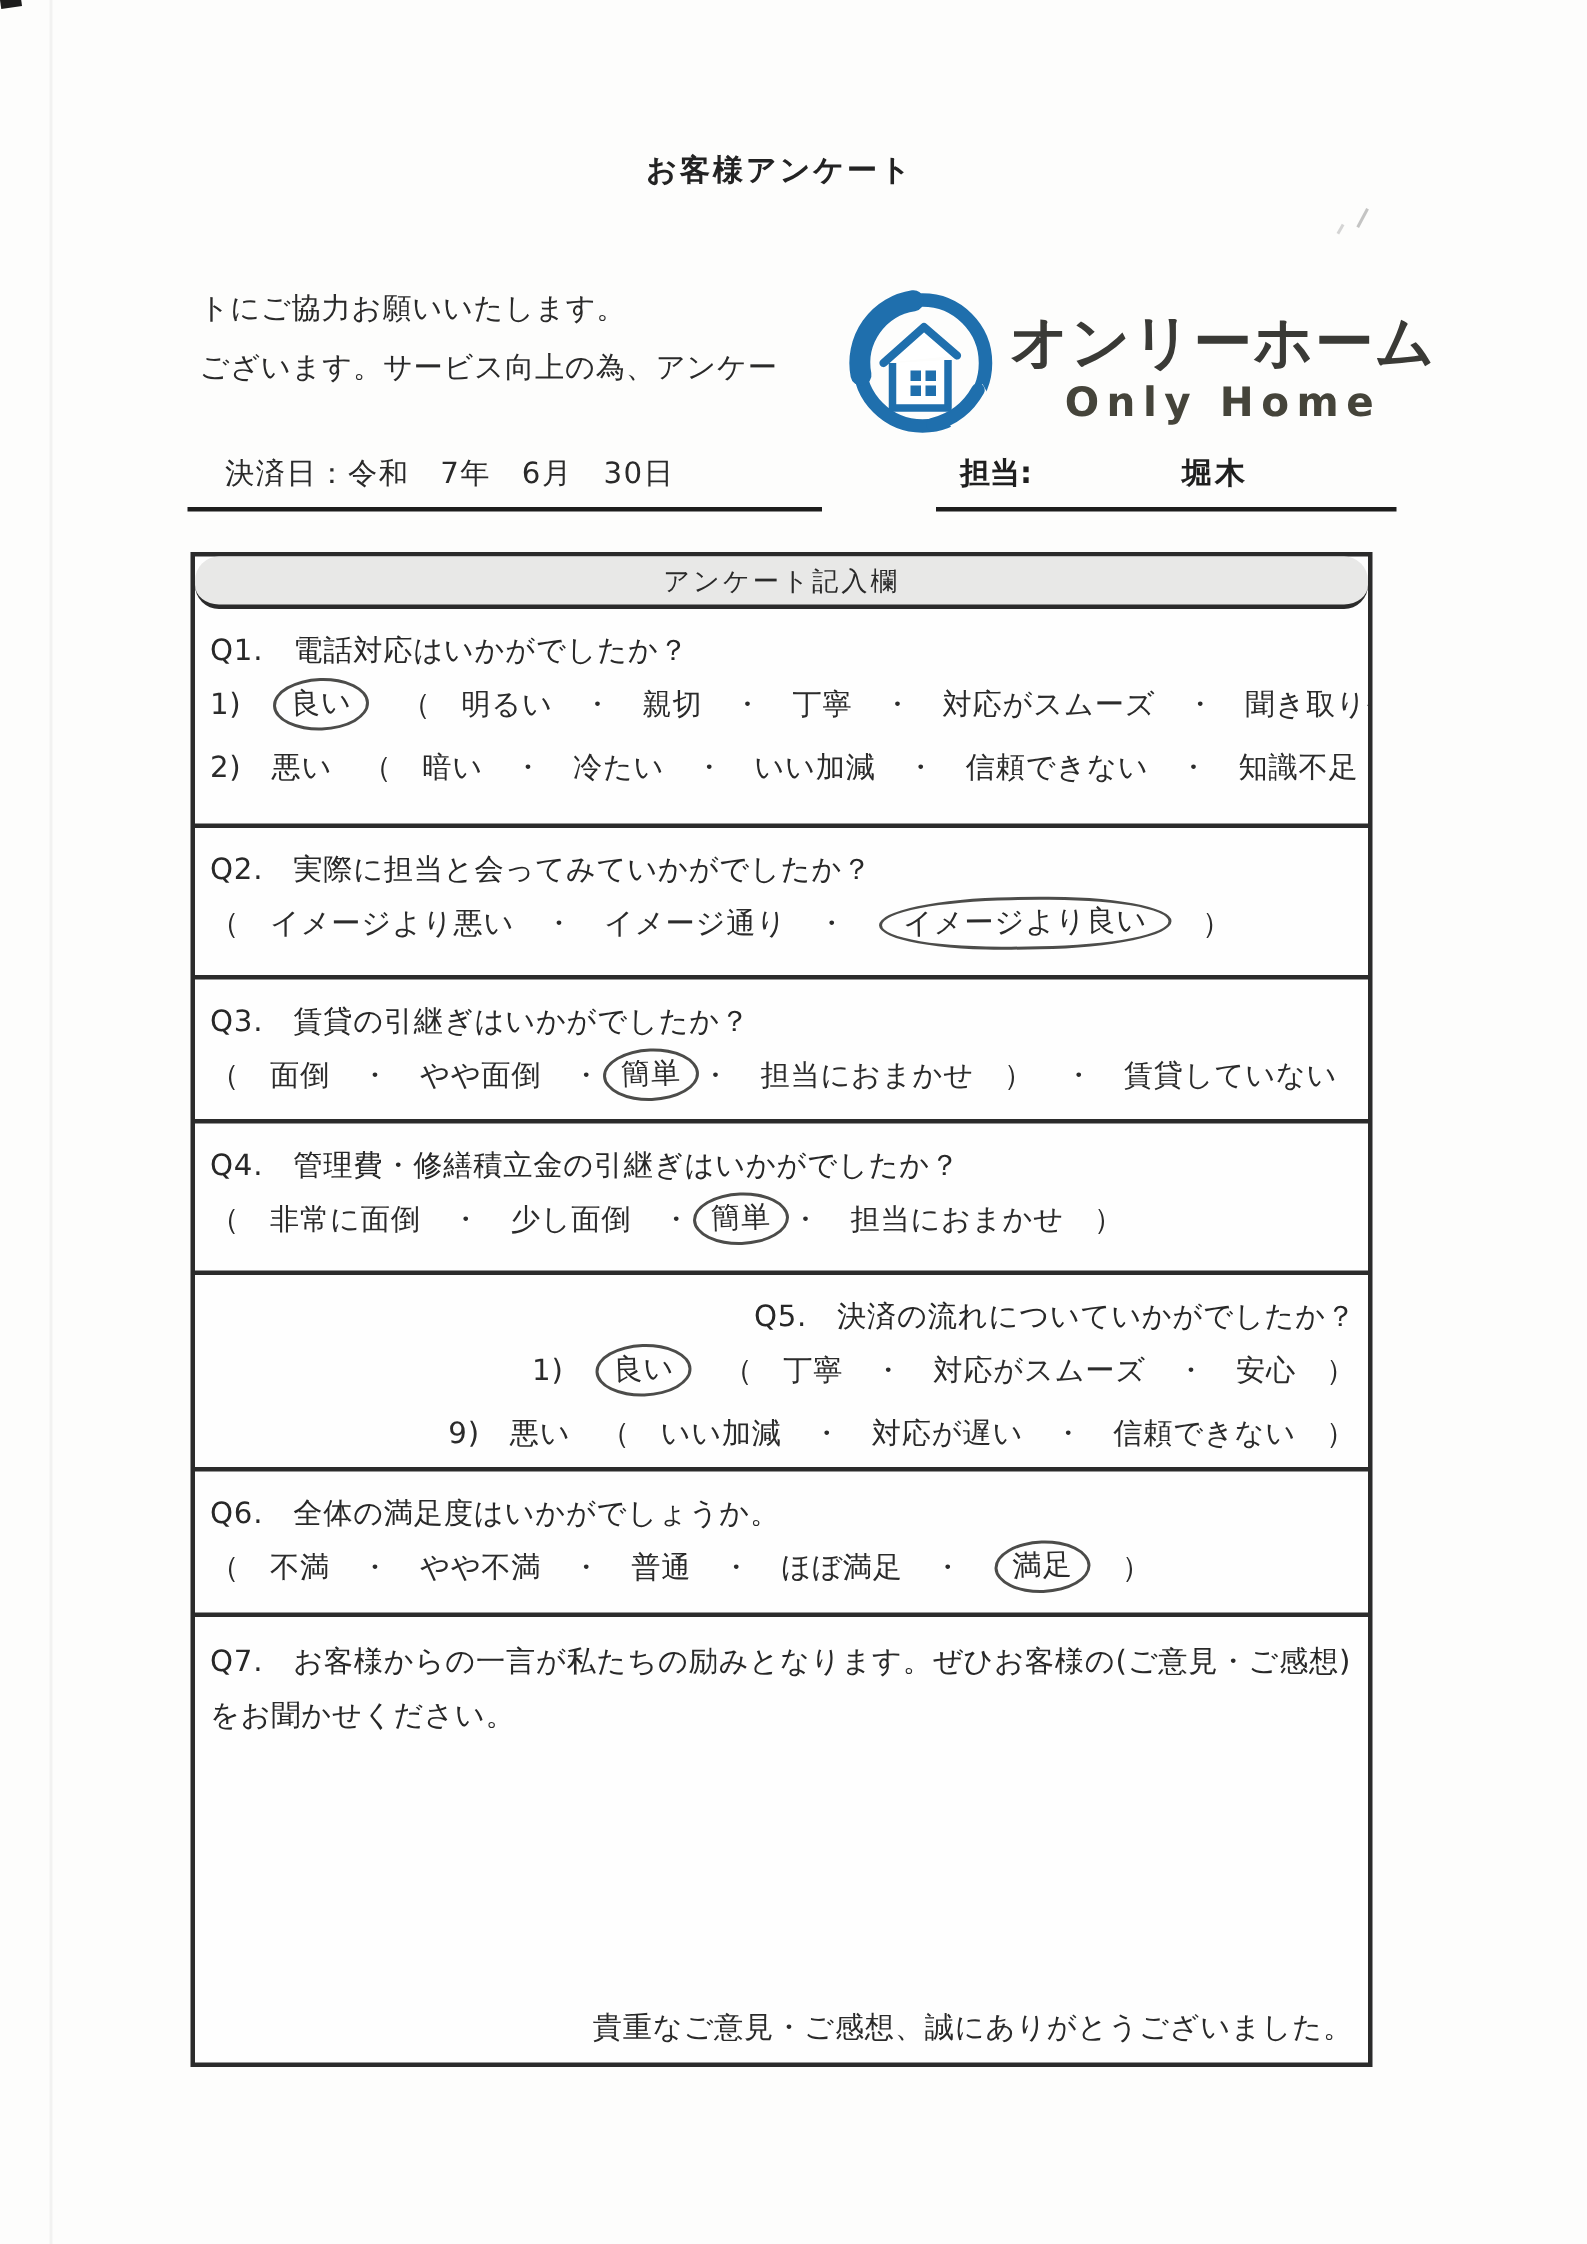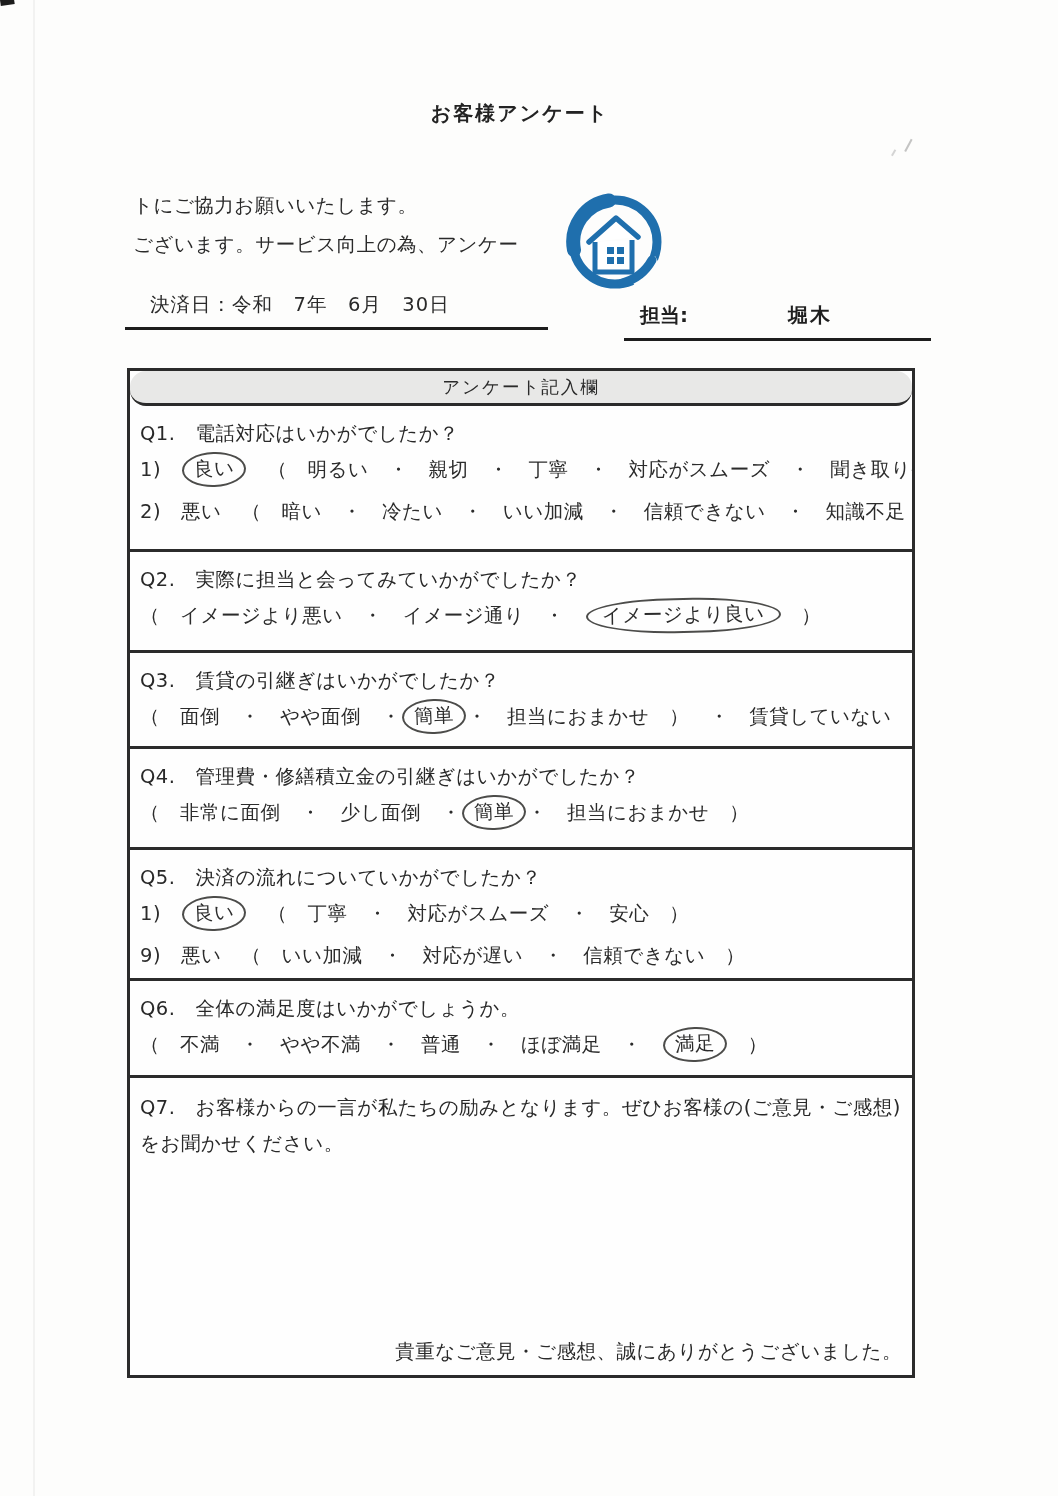--- a/index.html
+++ b/index.html
@@ -27,21 +27,21 @@
     font-size:19.5px;line-height:39px;letter-spacing:0.5px;color:#2a2a2a;
   }
   
   .logo{position:absolute;left:565px;top:192px;width:348px;display:flex;align-items:center;}
   .logo-icon{width:100px;height:100px;flex:0 0 auto;}
   .logo-text{margin-left:8px;display:flex;flex-direction:column;align-items:center;}
   .logo-kana{font-size:39px;font-weight:bold;letter-spacing:1px;color:#3a3a36;white-space:nowrap;}
   .logo-latin{font-size:27px;font-weight:bold;letter-spacing:5px;color:#45443a;margin-top:-2px;}
 
   .date-line{
-    position:absolute;left:125px;top:288px;width:398px;
+    position:absolute;left:125px;top:299px;width:398px;
     border-bottom:3px solid #1d1d1d;padding:3px 0 9px 25px;
     font-size:19.5px;color:#2a2a2a;letter-spacing:1px;
   }
   .staff-line{
     position:absolute;left:624px;top:299px;width:291px;
     border-bottom:3px solid #1d1d1d;padding:3px 0 9px 16px;
     font-size:20px;font-weight:bold;color:#1f1f1f;display:flex;
   }
   .staff-name{margin-left:100px;letter-spacing:2px;}
 
@@ -54,21 +54,21 @@
     height:32px;background:#e8e8e7;border-bottom:3px solid #2b2b2b;
     display:flex;align-items:center;justify-content:center;
     font-size:17.5px;letter-spacing:2px;color:#2a2a2a;border-radius:16px;
   }
   .sec{box-sizing:border-box;border-bottom:3px solid #2b2b2b;padding:12px 8px 0 10px;overflow:hidden;}
   .sec:last-child{border-bottom:none;}
   .sec-q1{height:146px;}
   .sec-q2{height:101px;}
   .sec-q3{height:96px;}
   .sec-q4{height:101px;}
-  .sec-q5{height:131px;}
+  .sec-q5{height:131px;text-align:right;}
   .sec-q6{height:97px;}
   .sec-q7{height:297px;position:relative;padding-right:10px;}
   .q-title{font-size:19.5px;line-height:31px;letter-spacing:0.5px;color:#282828;}
   .opt-line{font-size:19.5px;line-height:42px;letter-spacing:0.5px;color:#2b2b2b;white-space:nowrap;}
   .circle{
     display:inline-block;border:2.5px solid #4c4c4a;border-radius:50%;
     padding:0 10px 2px 10px;line-height:29px;transform:rotate(-2deg);
     margin:0 1px;position:relative;top:-1px;
   }
   .circle.wide{border-radius:47%/52%;padding:0 14px 2px 14px;transform:rotate(-0.8deg);}
@@ -102,20 +102,24 @@
       <path d="M 90 64 L 100 82 L 74 100 L 66 88 Z" fill="#fdfdfc"></path>
       <path d="M 87 68 Q 77 86 57 91" fill="none" stroke="#1f6fad" stroke-width="9" stroke-linecap="round"></path>
 
       <path d="M 30 50 L 30 80 L 67 80 L 67 48" fill="#ffffff" stroke="#1f6fad" stroke-width="5" stroke-linejoin="round"></path>
       <path d="M 24 50 L 51 26 L 73 45" fill="#ffffff" stroke="#1f6fad" stroke-width="5.5" stroke-linejoin="round" stroke-linecap="round"></path>
       <rect x="42" y="55" width="7" height="7" fill="#1f6fad"></rect>
       <rect x="52" y="55" width="7" height="7" fill="#1f6fad"></rect>
       <rect x="42" y="65" width="7" height="7" fill="#1f6fad"></rect>
       <rect x="52" y="65" width="7" height="7" fill="#1f6fad"></rect>
     </svg>
+    <div class="logo-text">
+      <div class="logo-kana">オンリーホーム</div>
+      <div class="logo-latin">Only Home</div>
+    </div>
   </div>
 
   <div class="date-line">決済日：令和　7年　6月　30日</div>
 
   <div class="staff-line">
     <span>担当:</span>
     <span class="staff-name">堀木</span>
   </div>
 
   <div class="survey">

